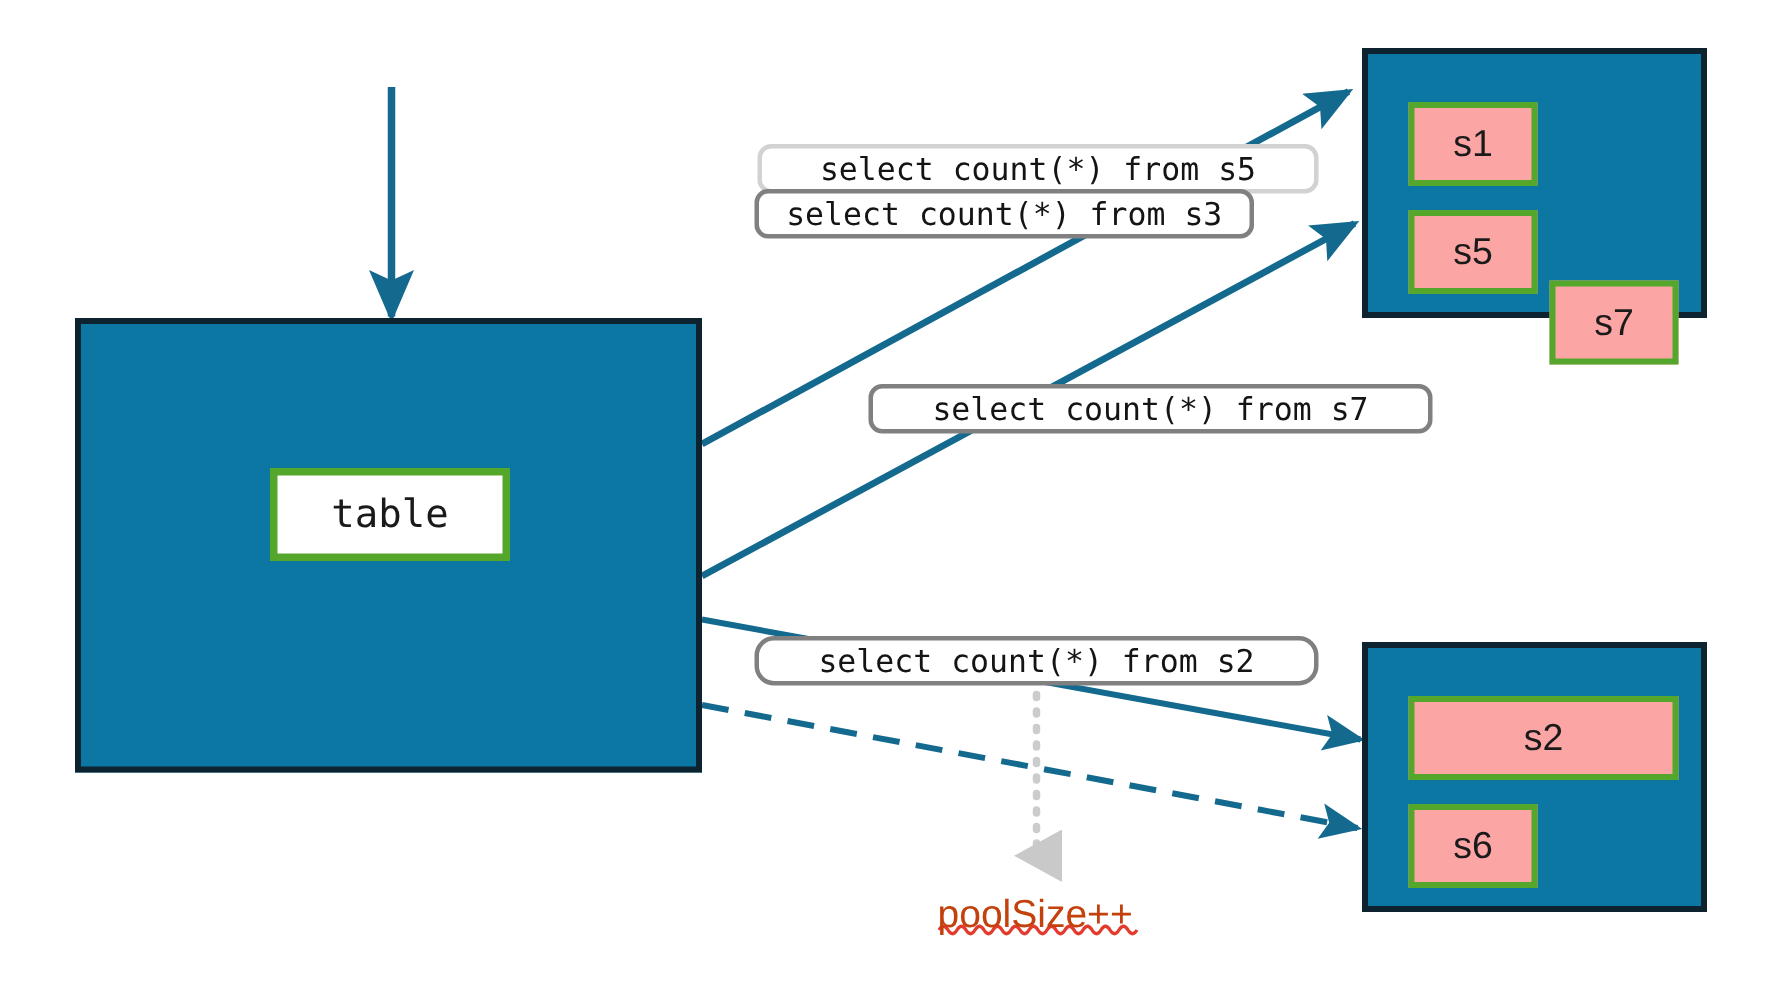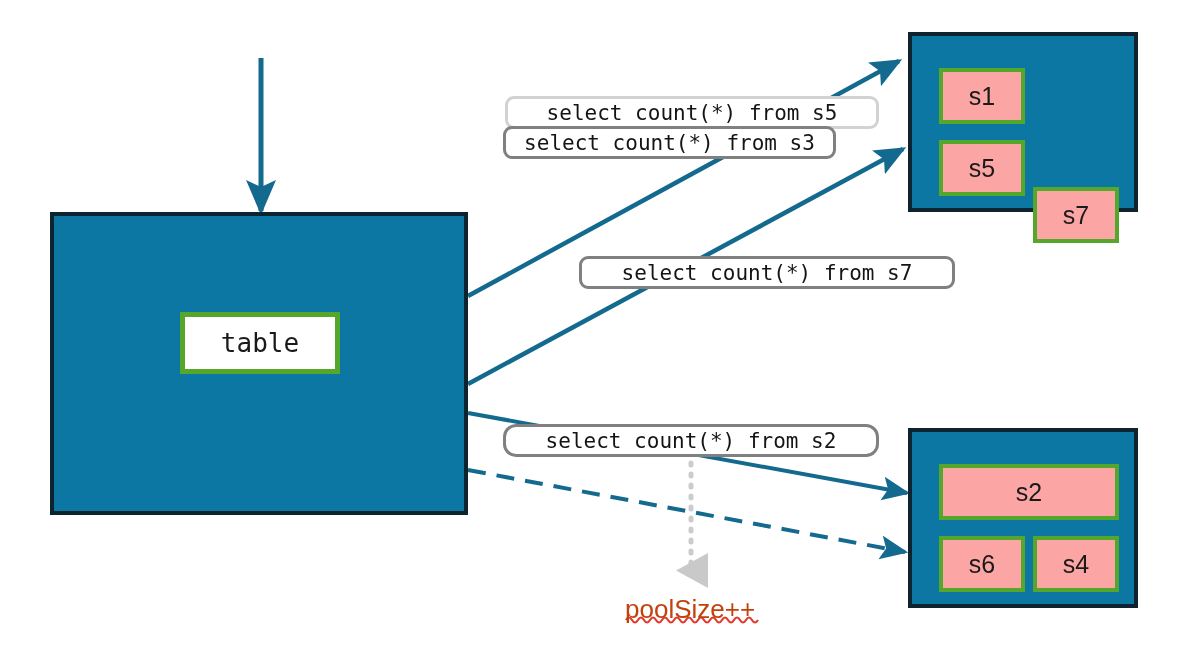--- a/index.html
+++ b/index.html
@@ -82,21 +82,20 @@
 
   <div class="panel" style="left:908px;top:32px;width:230px;height:180px;">
     <div class="node" style="left:27px;top:32px;width:86px;height:56px;">s1</div>
     <div class="node" style="left:27px;top:104px;width:86px;height:56px;">s5</div>
     <div class="node" style="left:121px;top:104px;width:86px;height:56px;margin-top:47px;">s7</div>
   </div>
 
   <div class="panel" style="left:908px;top:428px;width:230px;height:180px;">
     <div class="node" style="left:27px;top:32px;width:180px;height:56px;">s2</div>
     <div class="node" style="left:27px;top:104px;width:86px;height:56px;">s6</div>
-    <div class="node" style="left:121px;top:104px;width:86px;height:56px;">s4</div>
   </div>
 
 
   <div class="label light" style="left:505px;top:96px;width:374px;height:33px;">select count(*) from s5</div>
 
   <div class="label" style="left:503px;top:126px;width:333px;height:33px;">select count(*) from s3</div>
 
   <div class="label" style="left:579px;top:256px;width:376px;height:33px;">select count(*) from s7</div>
 
   <div class="label" style="left:503px;top:424px;width:376px;height:33px;border-radius:13px;">select count(*) from s2</div>

